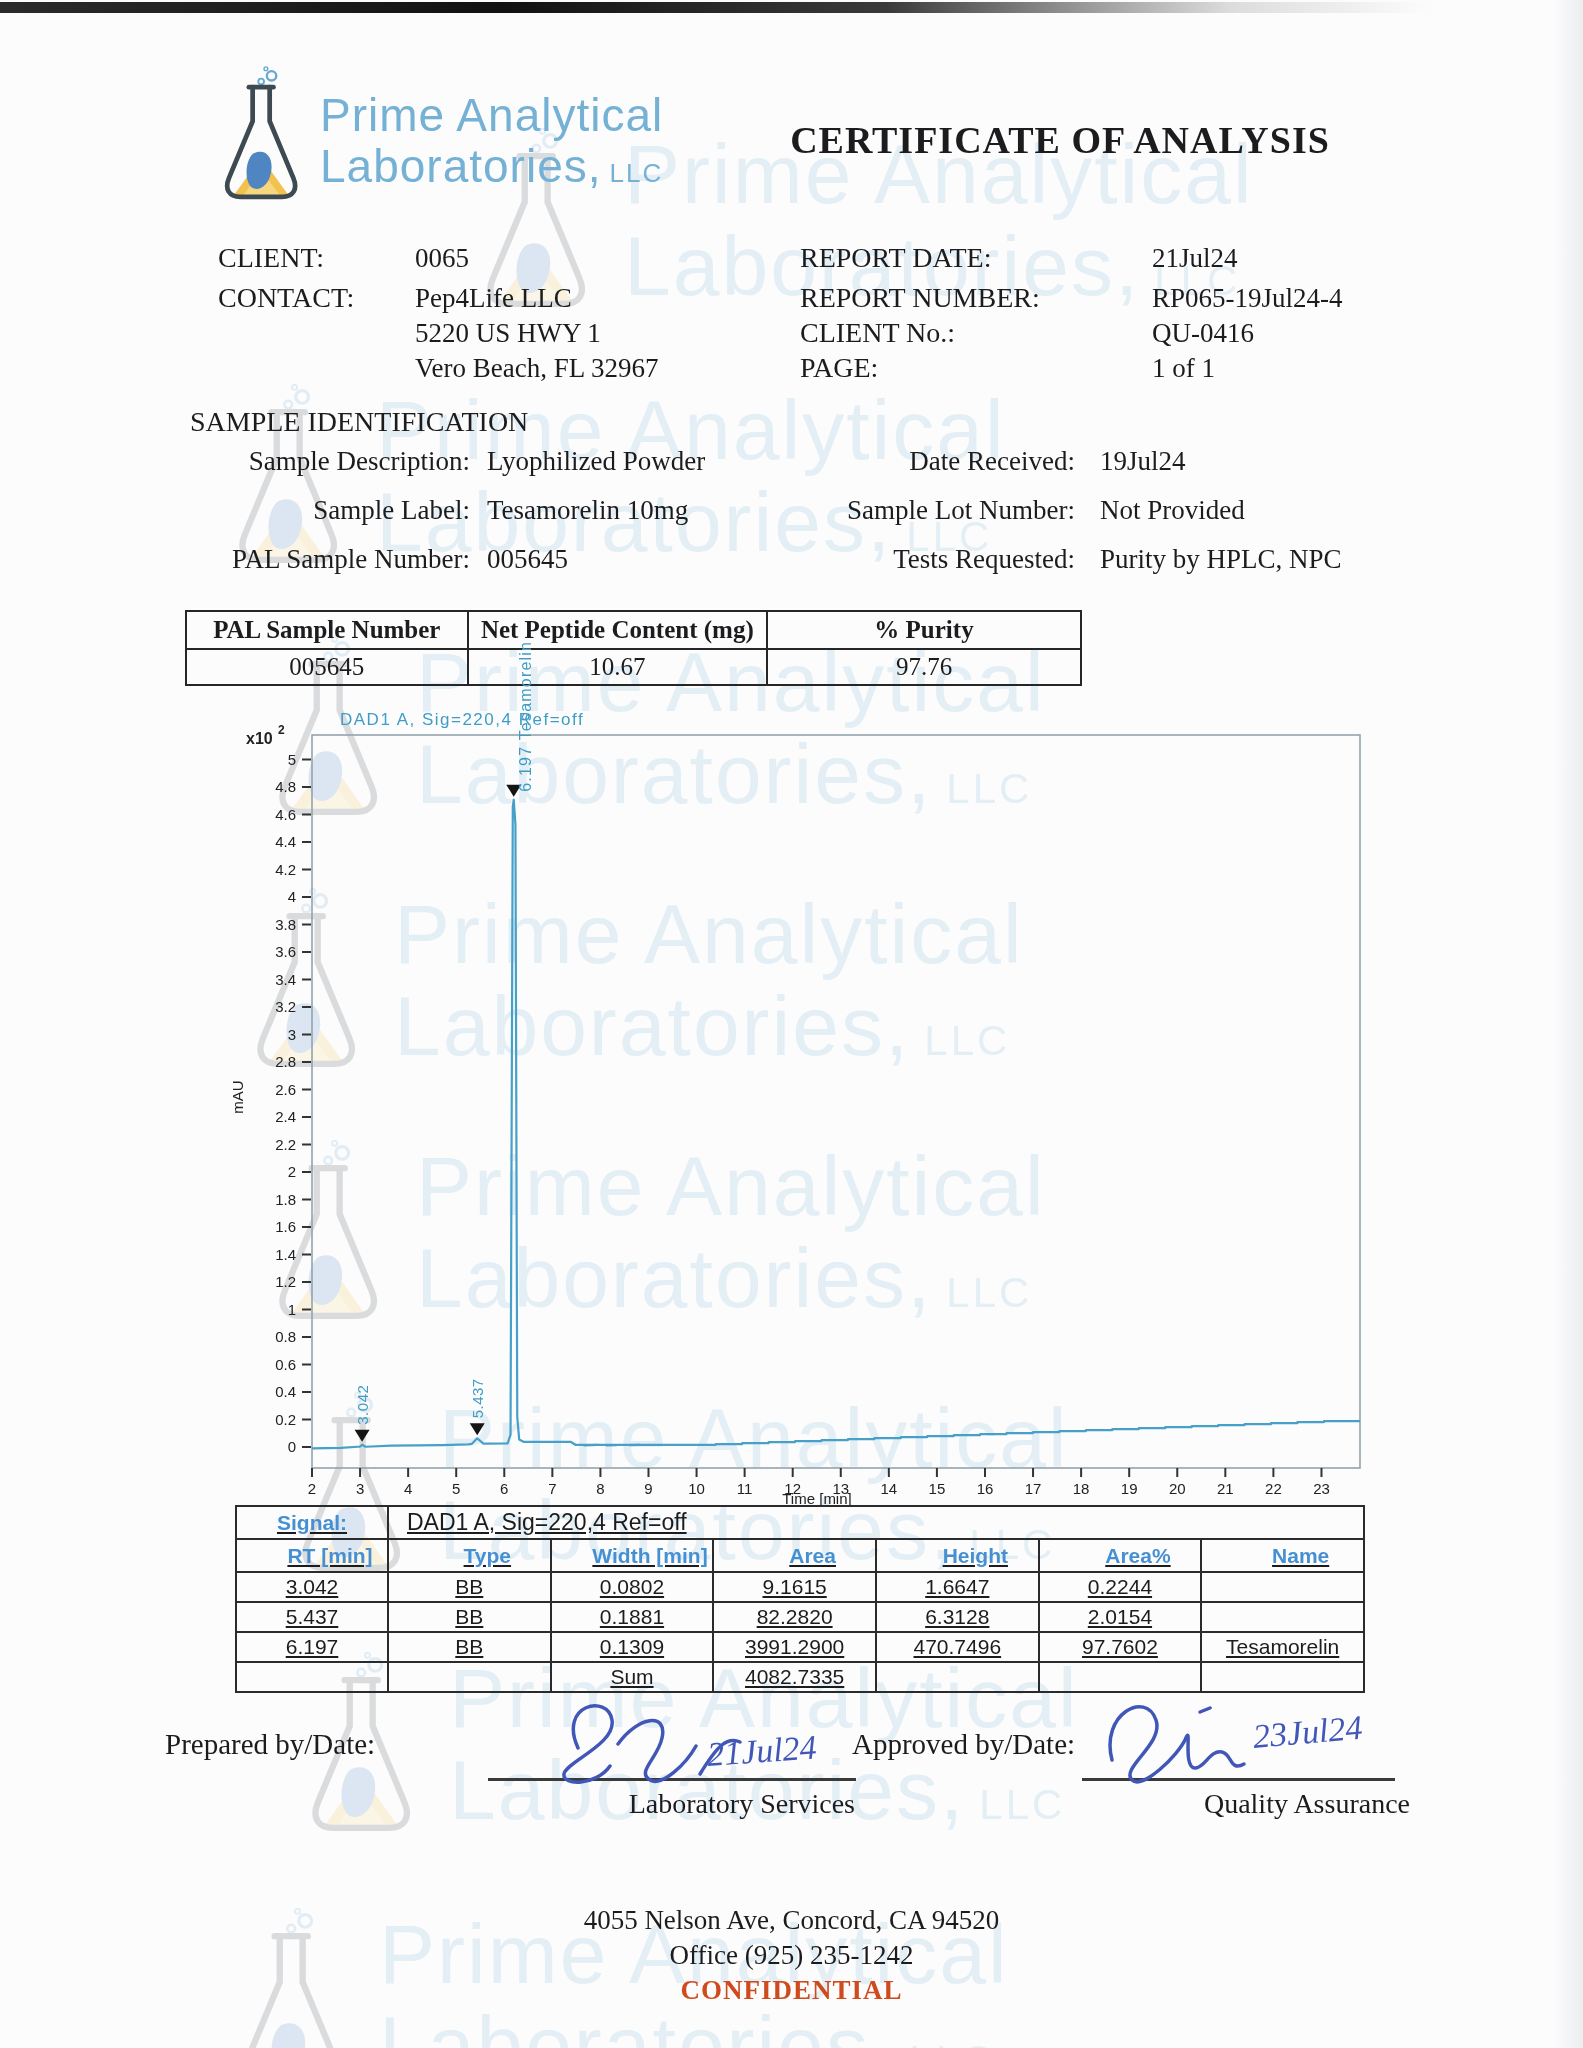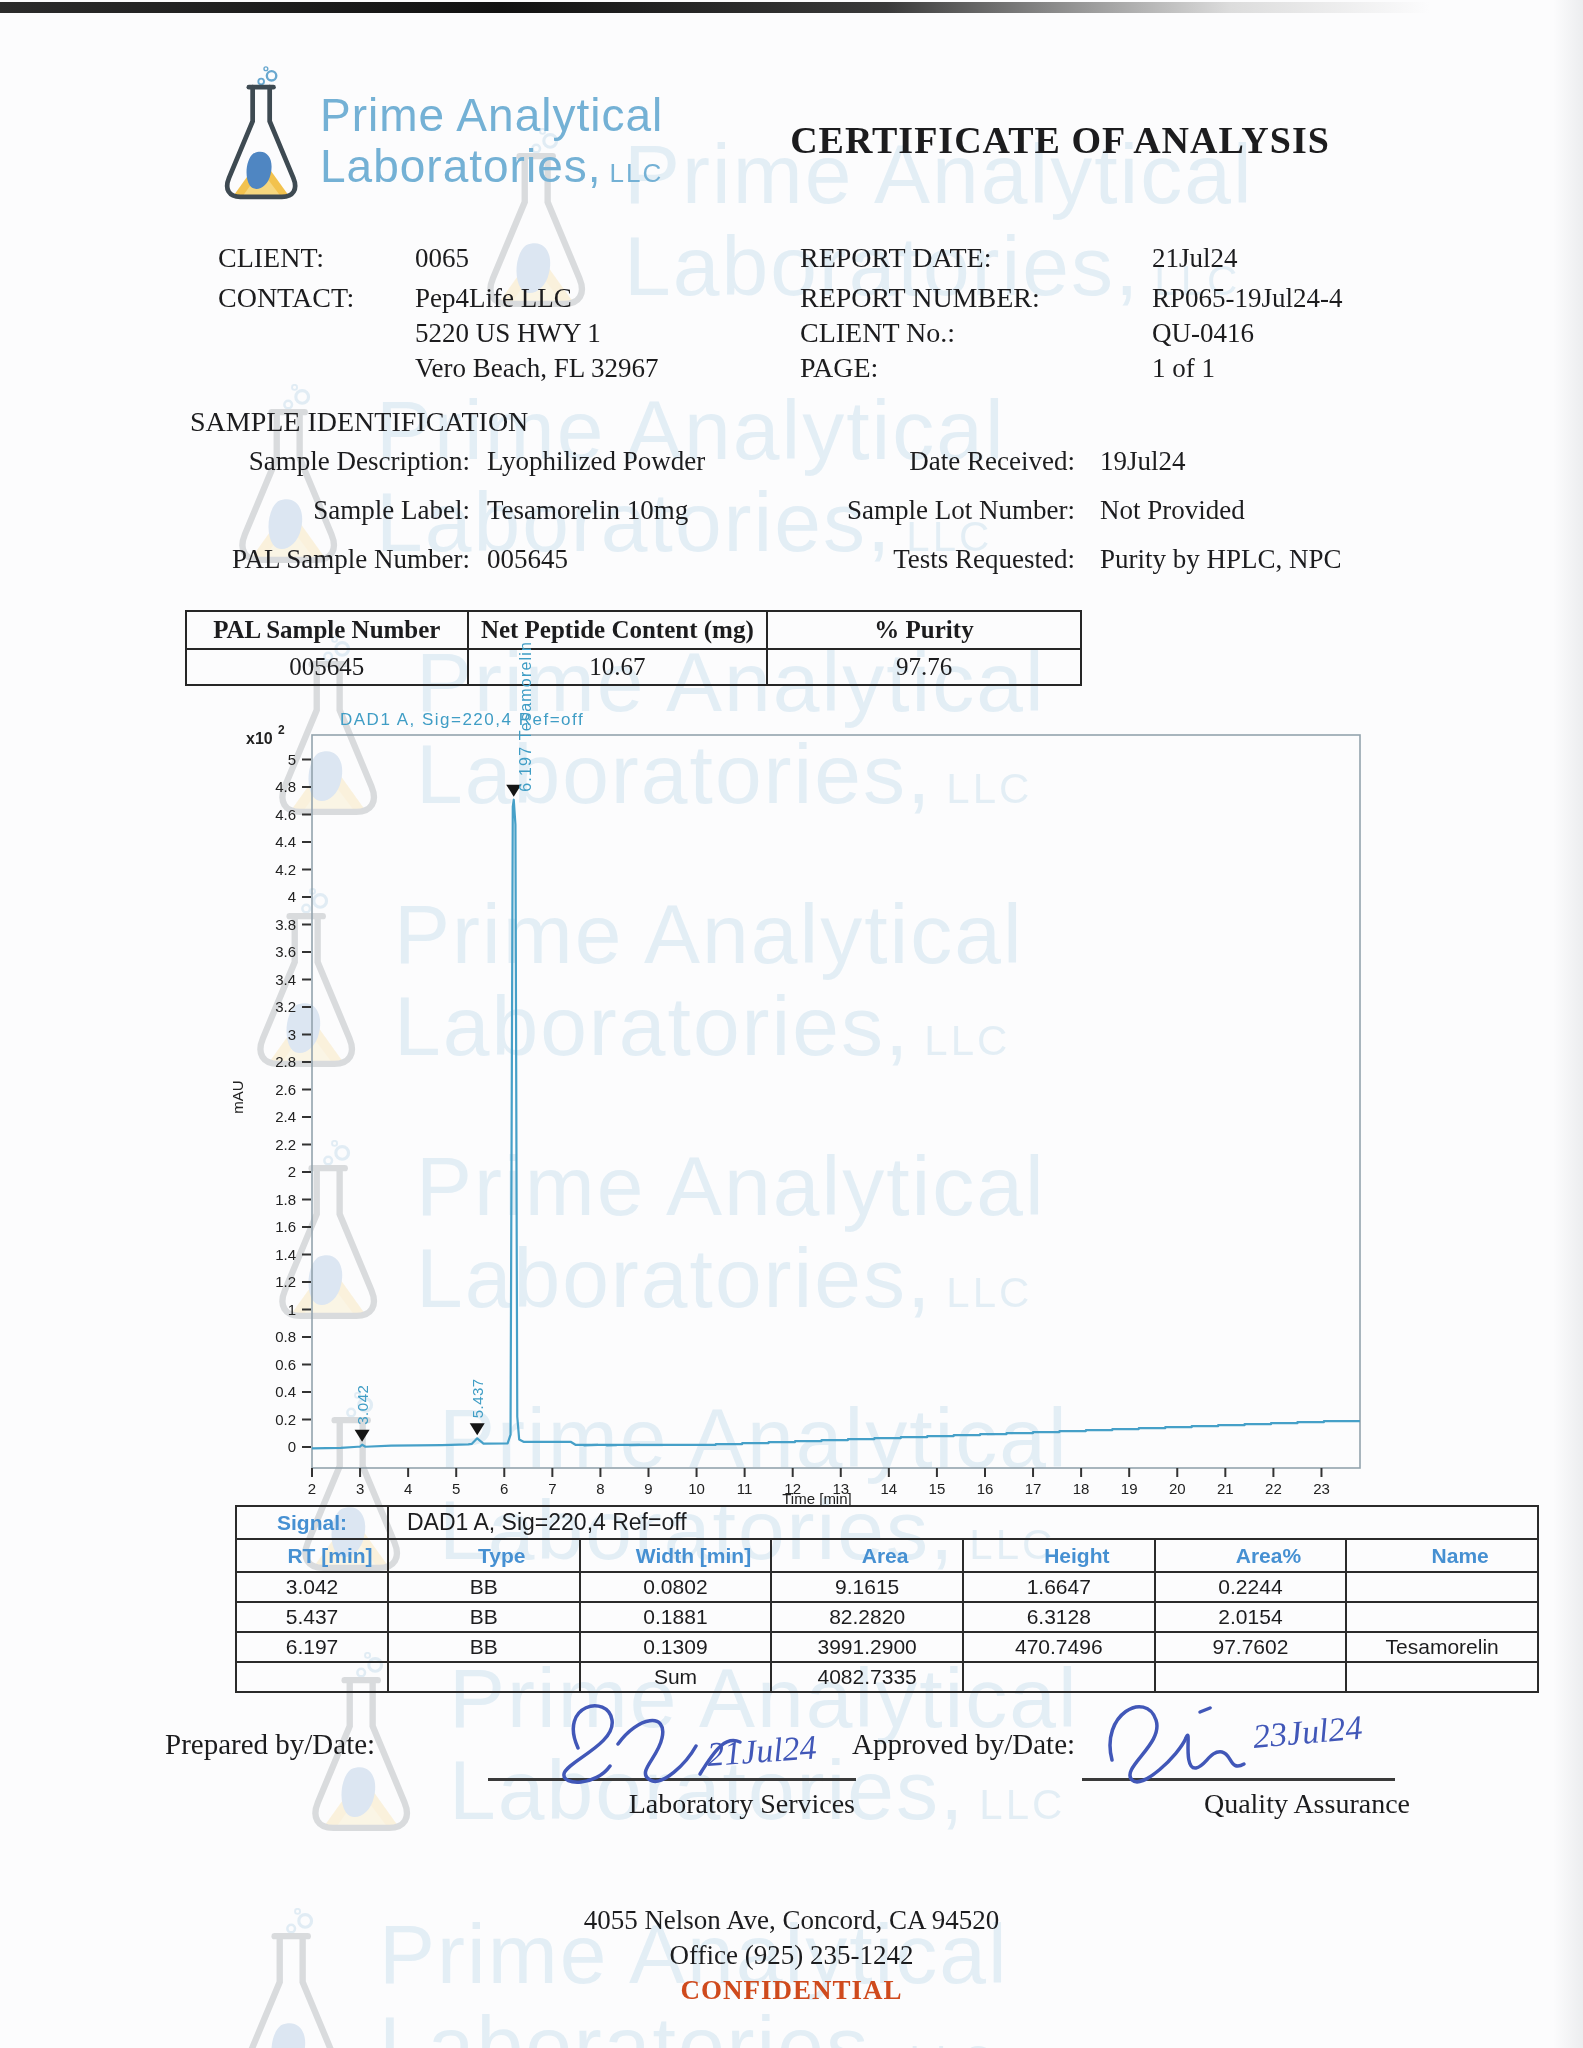--- a/index.html
+++ b/index.html
@@ -28,21 +28,21 @@
   .logo-llc{font-size:26px;letter-spacing:2px;margin-left:8px;}
   .doc-title{font-size:38px;font-weight:bold;letter-spacing:1px;text-align:center;}
   .f28{font-size:28px;} .f27{font-size:27px;}
   .ralign{text-align:right;}
   
   .results-table{border-collapse:collapse;width:897px;font-size:25px;}
   .results-table th,.results-table td{border:2px solid #262626;text-align:center;padding:0;}
   .results-table th{height:36px;font-weight:bold;}
   .results-table td{height:34px;}
   
-  .signal-table{border-collapse:collapse;width:1304px;font-family:"Liberation Sans",sans-serif;font-size:21px;table-layout:fixed;}
+  .signal-table{border-collapse:collapse;width:1130px;font-family:"Liberation Sans",sans-serif;font-size:21px;table-layout:fixed;text-decoration:underline;}
   .signal-table th,.signal-table td{border:2px solid #2b2b2b;text-align:center;padding:0;overflow:hidden;}
   .signal-table .hrow th{height:31px;color:#4690d2;font-weight:bold;padding-left:36px;}
   .signal-table td{height:28px;}
   .sig-label{color:#4690d2;font-weight:bold;}
   .sig-value{text-align:left !important;padding-left:18px !important;font-size:23px;}
   .chart-svg{font-family:"Liberation Sans",sans-serif;pointer-events:none;}
   .sign-line{border-bottom:3px solid #3a3a3a;}
   .role{font-size:28px;text-align:right;}
   .footer-line{width:1583px;text-align:center;font-size:27px;}
   .confidential{color:#cf4a1d;font-weight:bold;letter-spacing:1px;}

